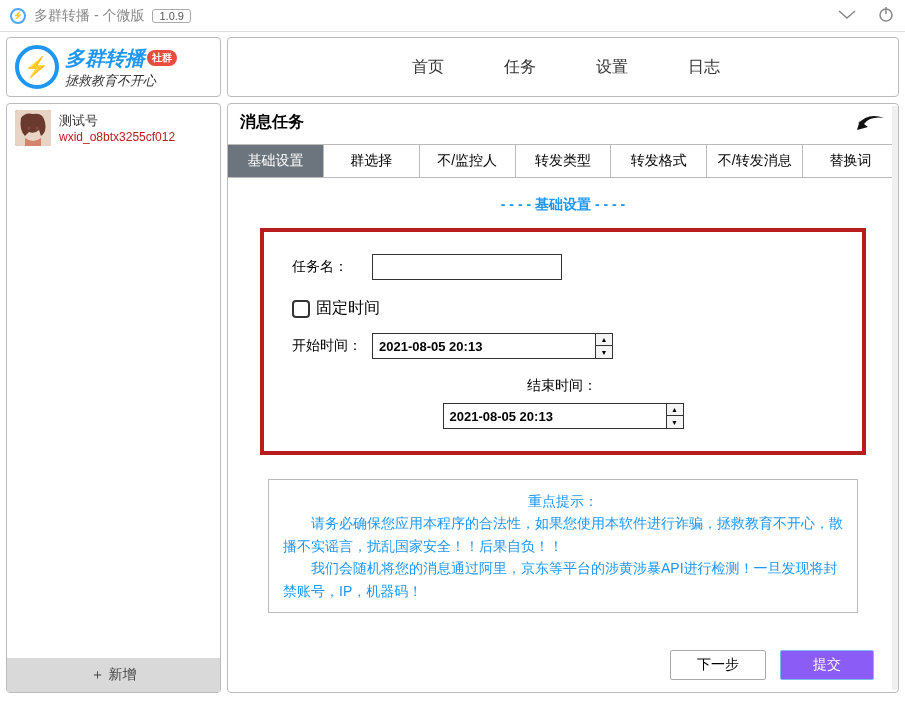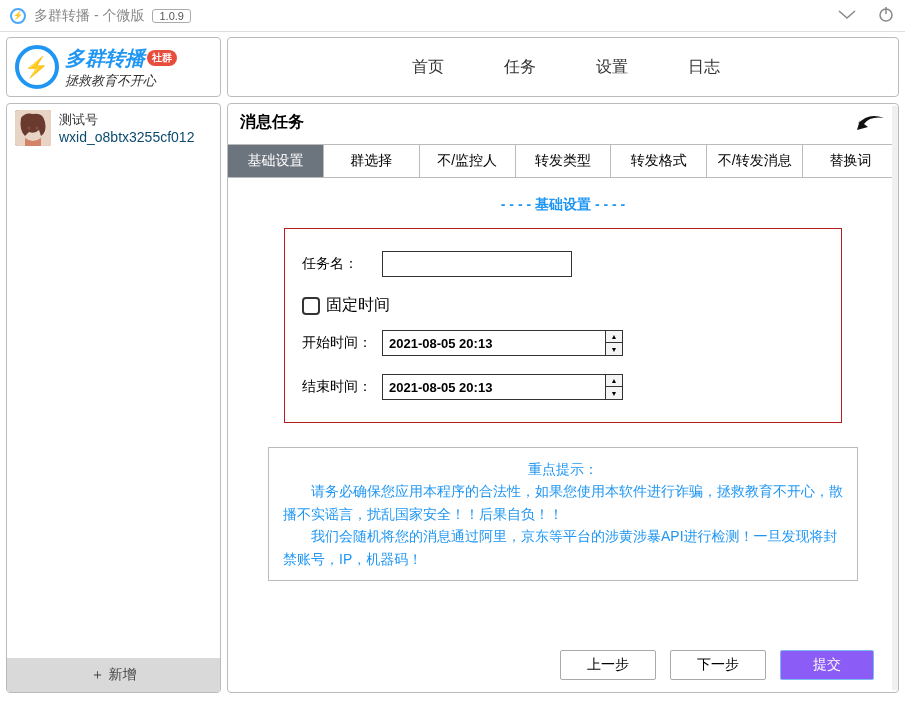--- a/index.html
+++ b/index.html
@@ -19,42 +19,42 @@
 .brandbox .biglogo { width: 44px; height: 44px; border: 4px solid #2096f3; border-radius: 50%; display: flex; align-items: center; justify-content: center; color: #ff9900; font-size: 20px; font-weight: bold; }
 .brandbox .brandtext .line1 { color: #2096f3; font-size: 20px; font-weight: bold; font-style: italic; display: flex; align-items: center; gap: 2px; }
 .brandbox .brandtext .badge { background: #e74c3c; color: #fff; font-size: 10px; border-radius: 8px; padding: 1px 5px; font-style: normal; }
 .brandbox .brandtext .line2 { color: #333; font-size: 13px; font-style: italic; }
 
 .accountlist { border: 1px solid #bbb; border-radius: 4px; flex: 1; display: flex; flex-direction: column; position: relative; }
 .account-item { display: flex; align-items: center; padding: 6px 8px; gap: 8px; cursor: pointer; }
 .avatar { width: 36px; height: 36px; border-radius: 3px; background: linear-gradient(135deg,#8b4a4a,#c97a5a); display:flex; align-items:center; justify-content:center; overflow:hidden; }
 .avatar svg { width:36px; height:36px; }
 .accmeta .name { font-size: 13px; color: #333; }
-.accmeta .wxid { font-size: 14px; color: #0c4a6e; }
+.accmeta .wxid { font-size: 12px; color: #b91c1c; }
 .addbtn { background: #d9d9d9; text-align: center; padding: 8px; font-size: 14px; color: #444; cursor: pointer; margin-top: auto; }
 
 .rightcol { flex: 1; display: flex; flex-direction: column; gap: 6px; }
 .topnav { border: 1px solid #bbb; border-radius: 4px; height: 60px; display: flex; align-items: center; justify-content: center; gap: 60px; padding-left: 6px; }
 .topnav .navitem { font-size: 16px; color: #333; cursor: pointer; }
 
 .content { border: 1px solid #bbb; border-radius: 4px; flex: 1; display: flex; flex-direction: column; padding: 0; position: relative; }
 .content-header { display: flex; align-items: flex-start; padding: 8px 12px; }
 .content-header .ctitle { font-size: 16px; font-weight: bold; }
 .content-header .back { margin-left: auto; cursor: pointer; }
 
 .tabs { display: flex; border-top: 1px solid #bbb; border-bottom: 1px solid #bbb; }
 .tabs .tab { flex: 1; text-align: center; padding: 7px 8px; font-size: 14px; border-right: 1px solid #bbb; cursor: pointer; background: #fff; }
 .tabs .tab:last-child { border-right: none; }
 .tabs .tab.active { background: #6c757d; color: #fff; }
 
 .section-title { text-align: center; color: #2096f3; font-size: 14px; margin: 18px 0 14px; font-weight: bold; }
 
-.formbox { border: 1px solid #b91c1c; margin: 0 56px; padding: 22px 17px; }
+.formbox { border: 4px solid #b91c1c; margin: 0 32px; padding: 22px 28px; }
 .formrow { display: flex; align-items: center; margin-bottom: 18px; gap: 8px; }
-.formrow:last-child { margin-bottom: 0; }
+.formrow:last-child { margin-bottom: 0; flex-direction: column; }
 .formrow label { width: 72px; font-size: 14px; text-align: left; }
 .formrow input[type=text] { border: 1px solid #333; height: 26px; width: 190px; padding: 0 4px; font-size: 13px; }
 .checkbox-row { display:flex; align-items:center; gap:6px; margin-bottom: 14px; }
 .fakecheckbox { width:18px; height:18px; border:2px solid #333; border-radius:4px; cursor:pointer; }
 .datetime { display:flex; align-items:center; }
 .datetime .dtinput { border: 1px solid #333; height: 26px; width: 224px; padding: 0 6px; font-size: 13px; font-weight: bold; display:flex; align-items:center; }
 .spinner { display:flex; flex-direction:column; border:1px solid #333; border-left:none; height:26px; }
 .spinner div { width:16px; height:12px; display:flex; align-items:center; justify-content:center; font-size:7px; cursor:pointer; border-bottom:1px solid #333; background:#f4f4f4; }
 .spinner div:last-child { border-bottom:none; }
 
@@ -175,21 +175,20 @@
         </div>
       </div>
 
       <div class="notice">
         <div class="nt">重点提示：</div>
         <div>　　请务必确保您应用本程序的合法性，如果您使用本软件进行诈骗，拯救教育不开心，散播不实谣言，扰乱国家安全！！后果自负！！</div>
         <div>　　我们会随机将您的消息通过阿里，京东等平台的涉黄涉暴API进行检测！一旦发现将封禁账号，IP，机器码！</div>
       </div>
 
       <div class="footer-btns">
-        <div class="btn">上一步</div>
         <div class="btn">下一步</div>
         <div class="btn primary">提交</div>
       </div>
 
       <div class="scroll-edge"></div>
     </div>
   </div>
 </div>
 
 </body></html>

